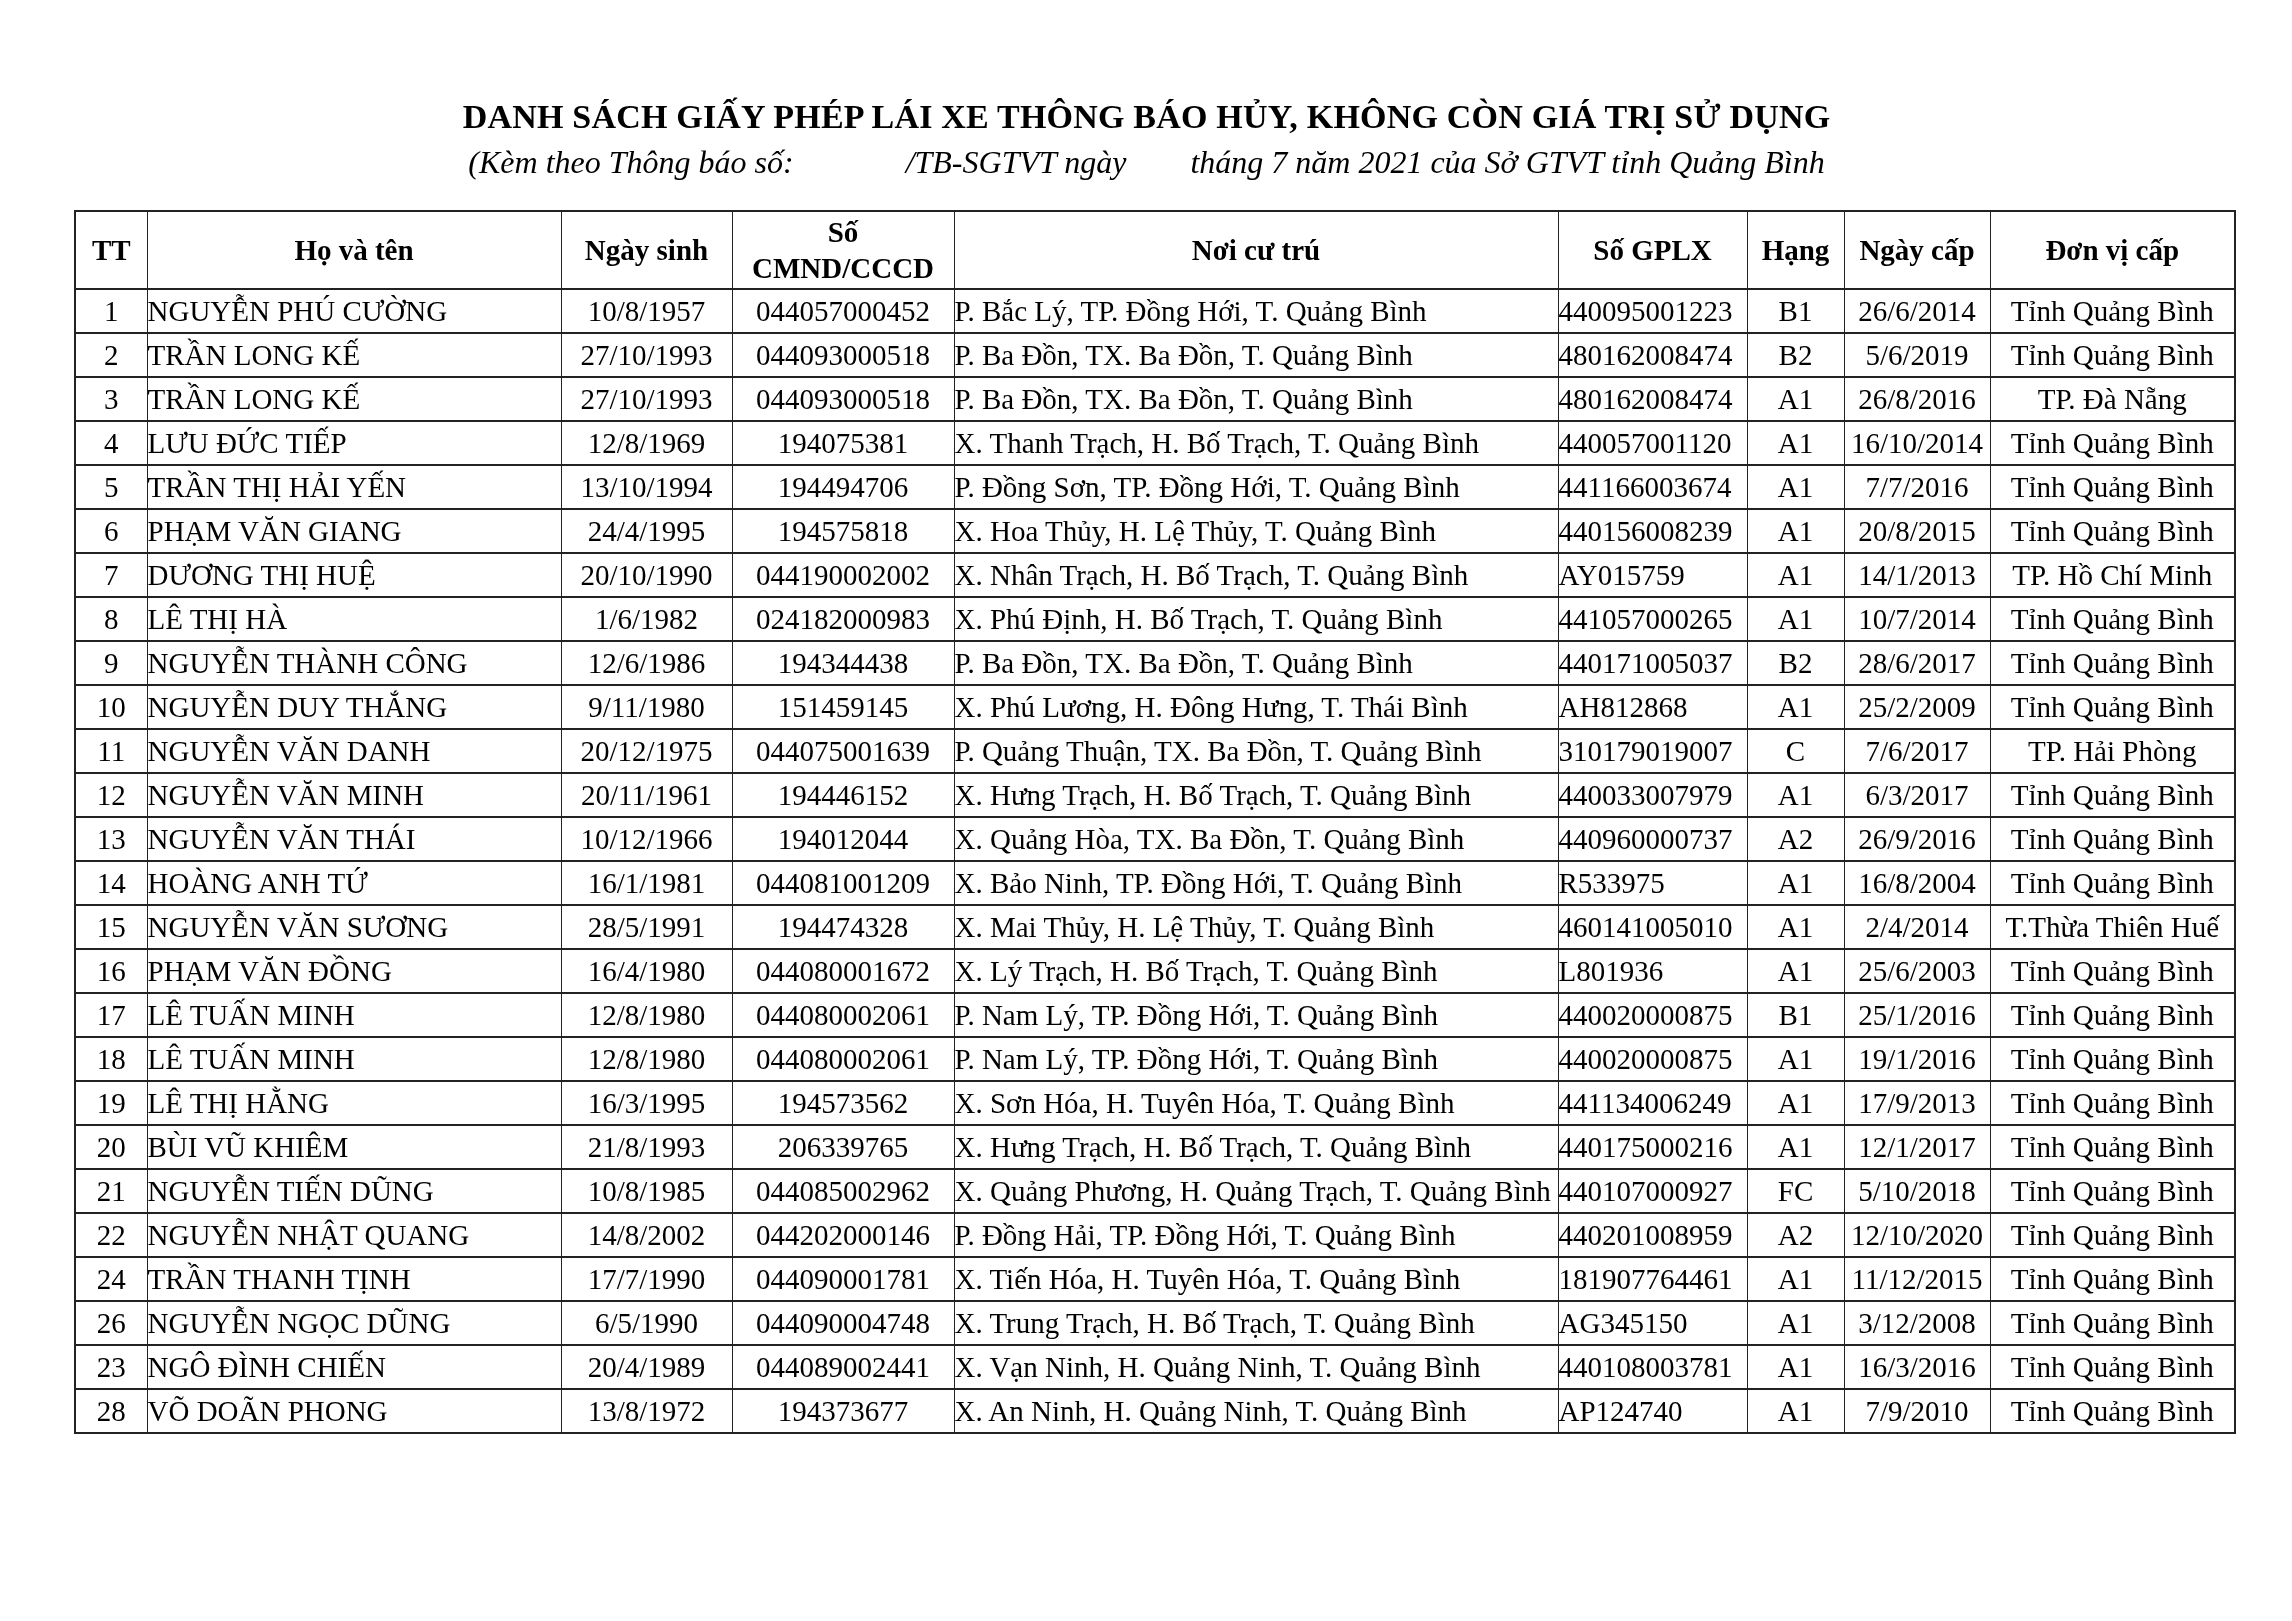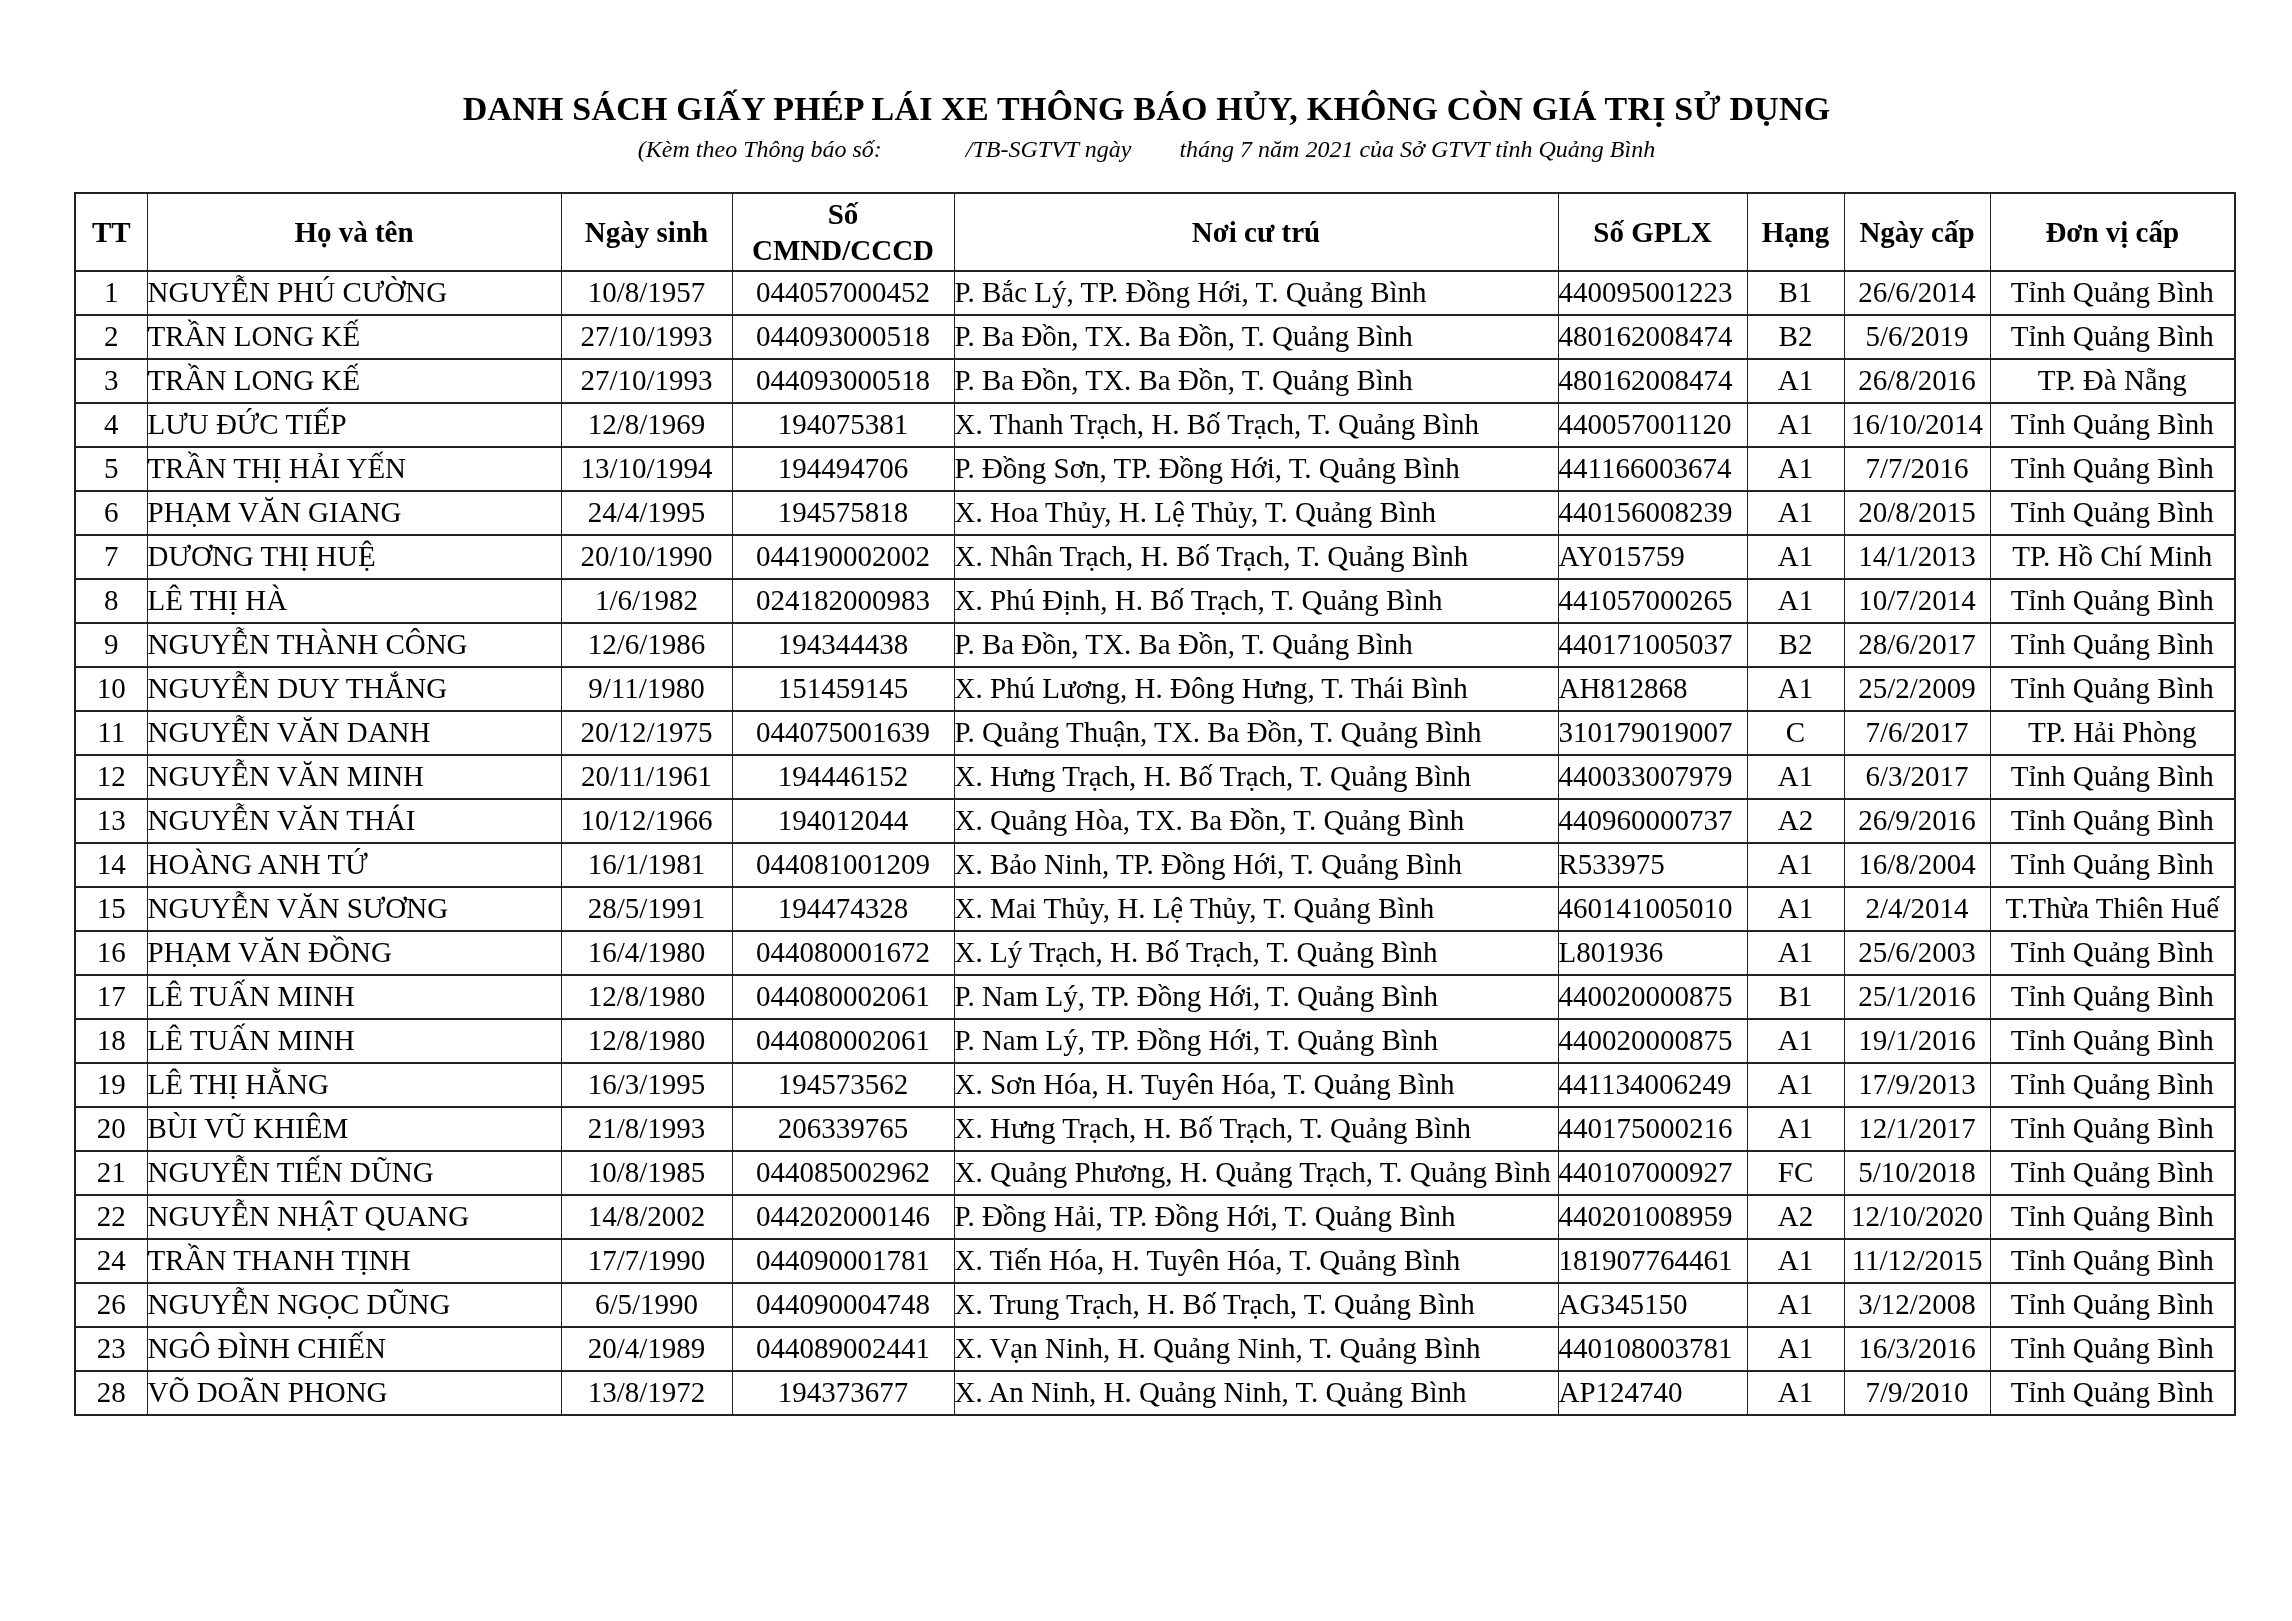--- a/index.html
+++ b/index.html
@@ -12,31 +12,31 @@
     overflow: hidden;
     font-family: "Liberation Serif", "DejaVu Serif", serif;
     color: #000000;
   }
   .doc {
     width: 2293px;
     height: 1621px;
     padding-top: 90px;
   }
   .doc-title {
-    margin: 0;
+    margin: 8px;
     text-align: center;
     font-size: 34px;
     font-weight: bold;
     letter-spacing: 0.2px;
   }
   .doc-subtitle {
     margin: 7.8px 0 0 0;
     text-align: center;
     font-style: italic;
-    font-size: 24px;
+    font-size: 32px;
     white-space: pre;
   }
   table.license-table {
     border-collapse: collapse;
     table-layout: fixed;
     width: 2158px;
     margin: 29px 11px 0 74px;
     border: 2px solid #222222;
   }
   .license-table th,

